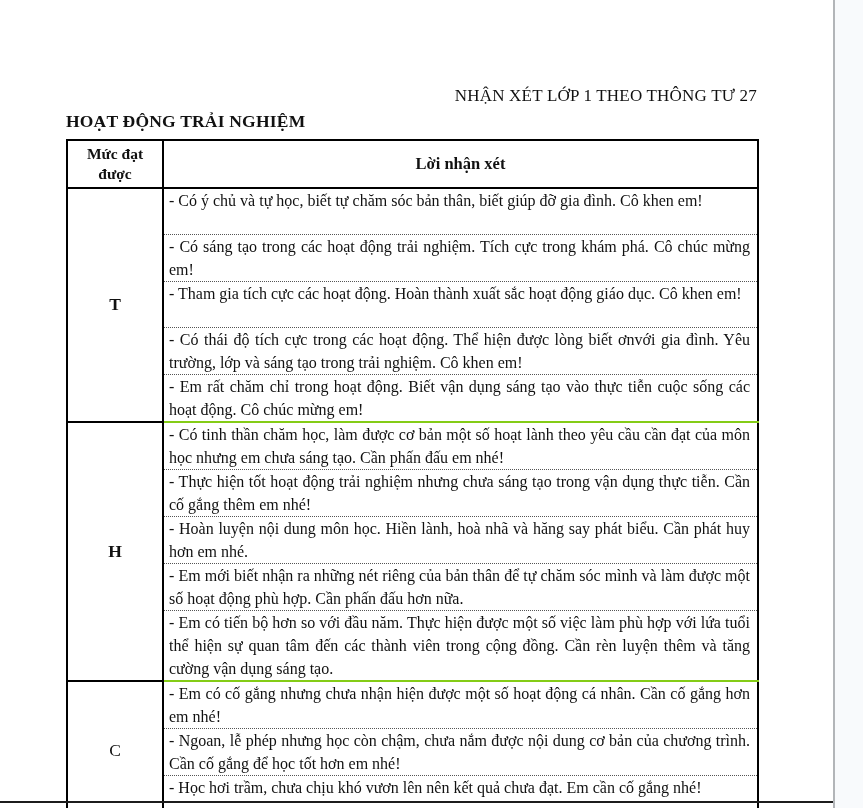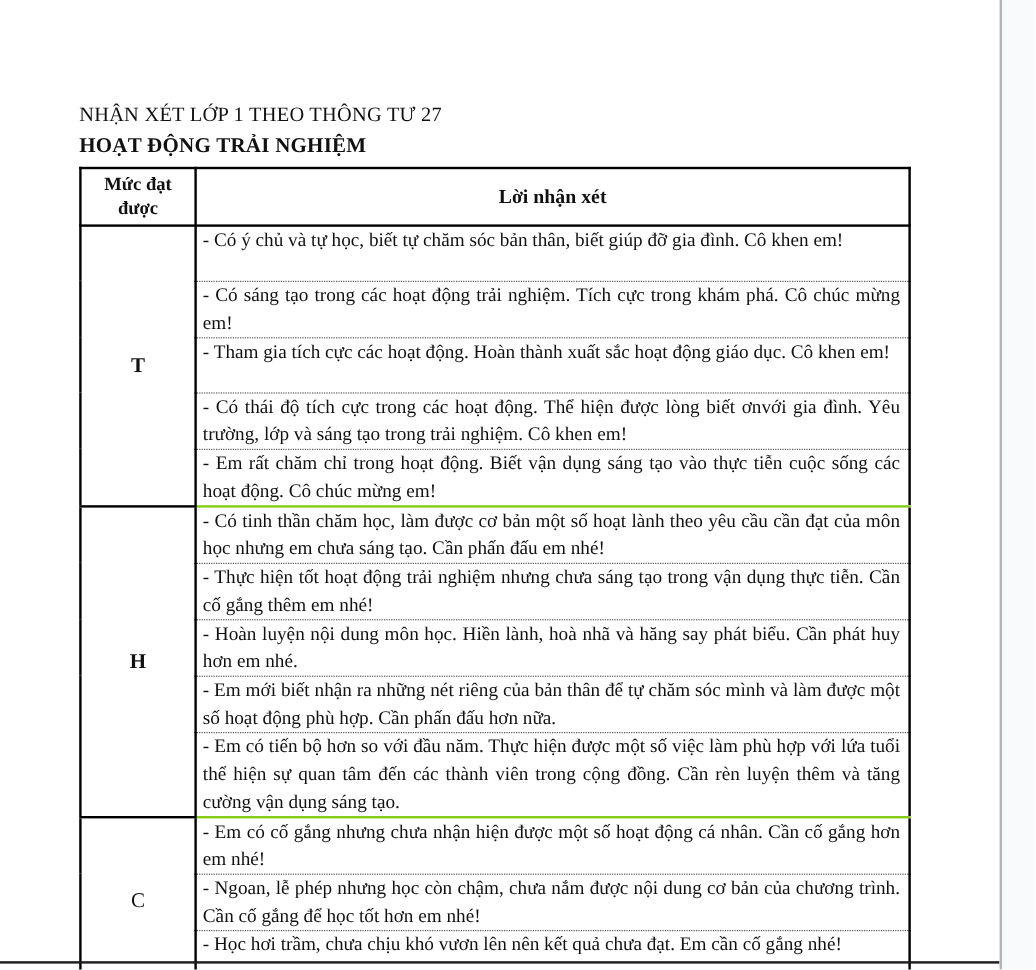--- a/index.html
+++ b/index.html
@@ -12,21 +12,21 @@
     position: relative;
   }
   .page { position: absolute; inset: 0; background: #ffffff; }
   .content {
     position: absolute;
     left: 66px; top: 0;
     width: 691px;
   }
   .doc-title {
     margin-top: 86px;
-    text-align: left;
+    text-align: right;
     font-size: 17px;
     font-weight: 400;
     letter-spacing: 0.2px;
     white-space: nowrap;
   }
   .doc-subtitle {
     margin-top: 5px;
     font-size: 17.5px;
     font-weight: 700;
     letter-spacing: 0.2px;

